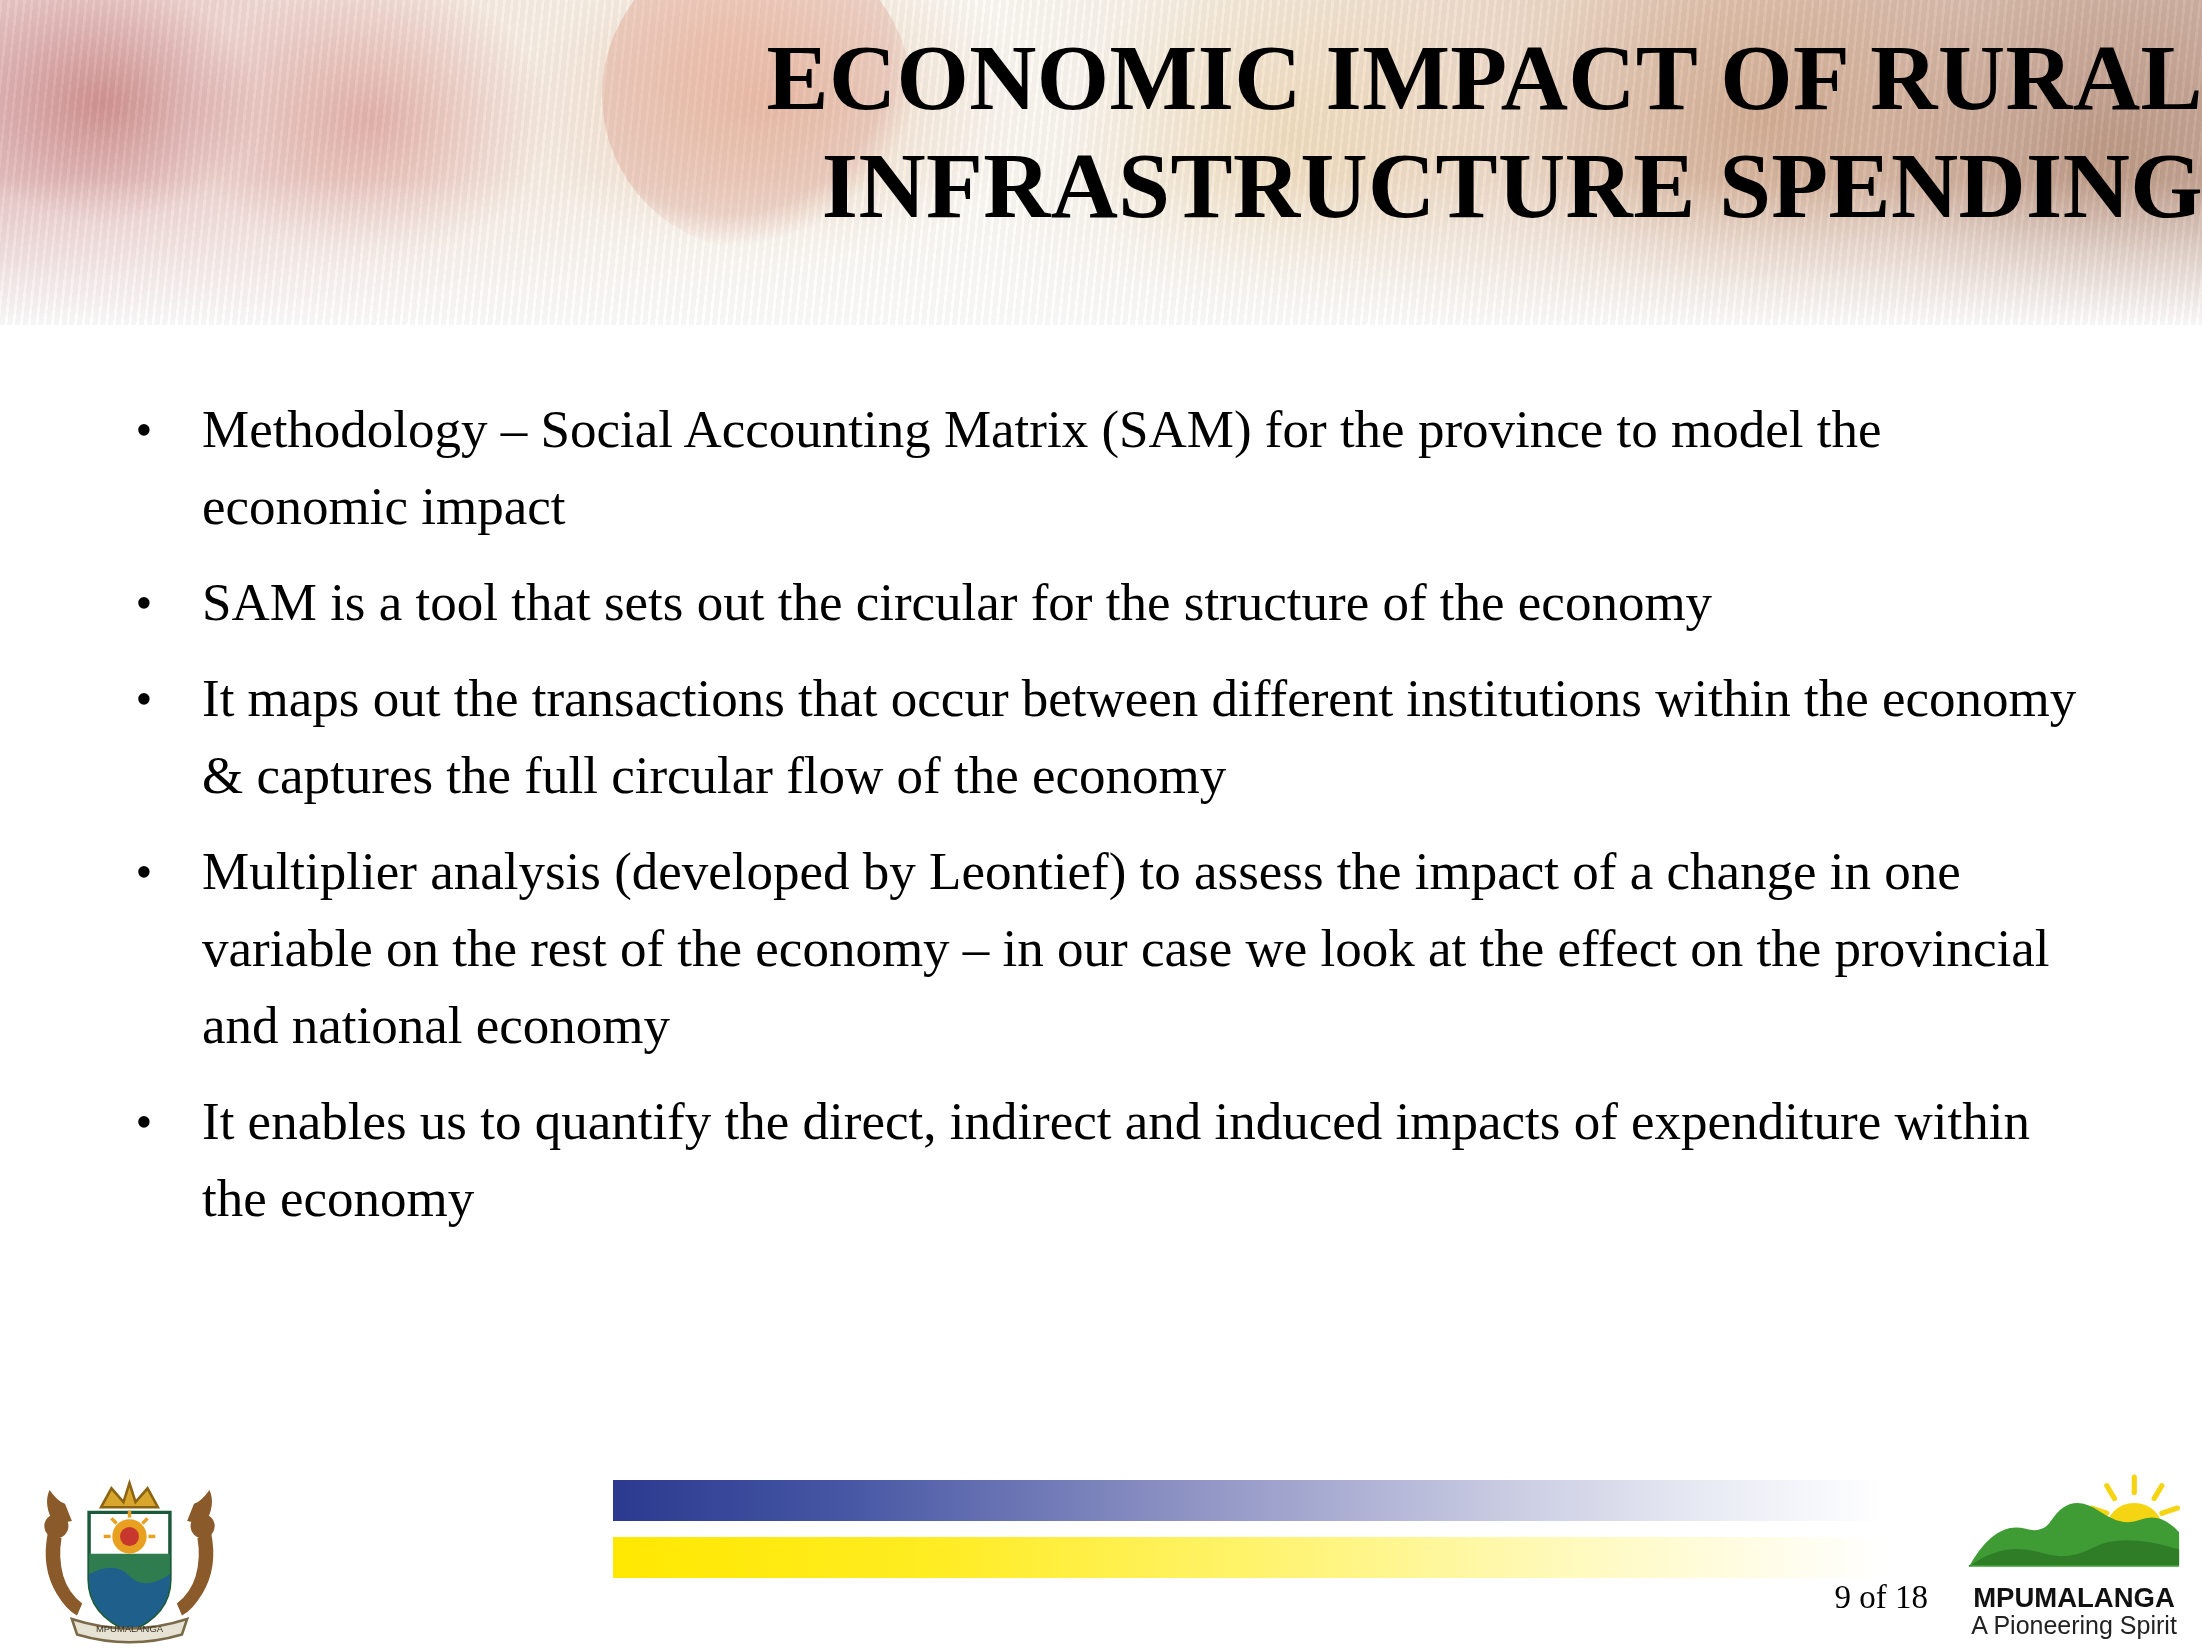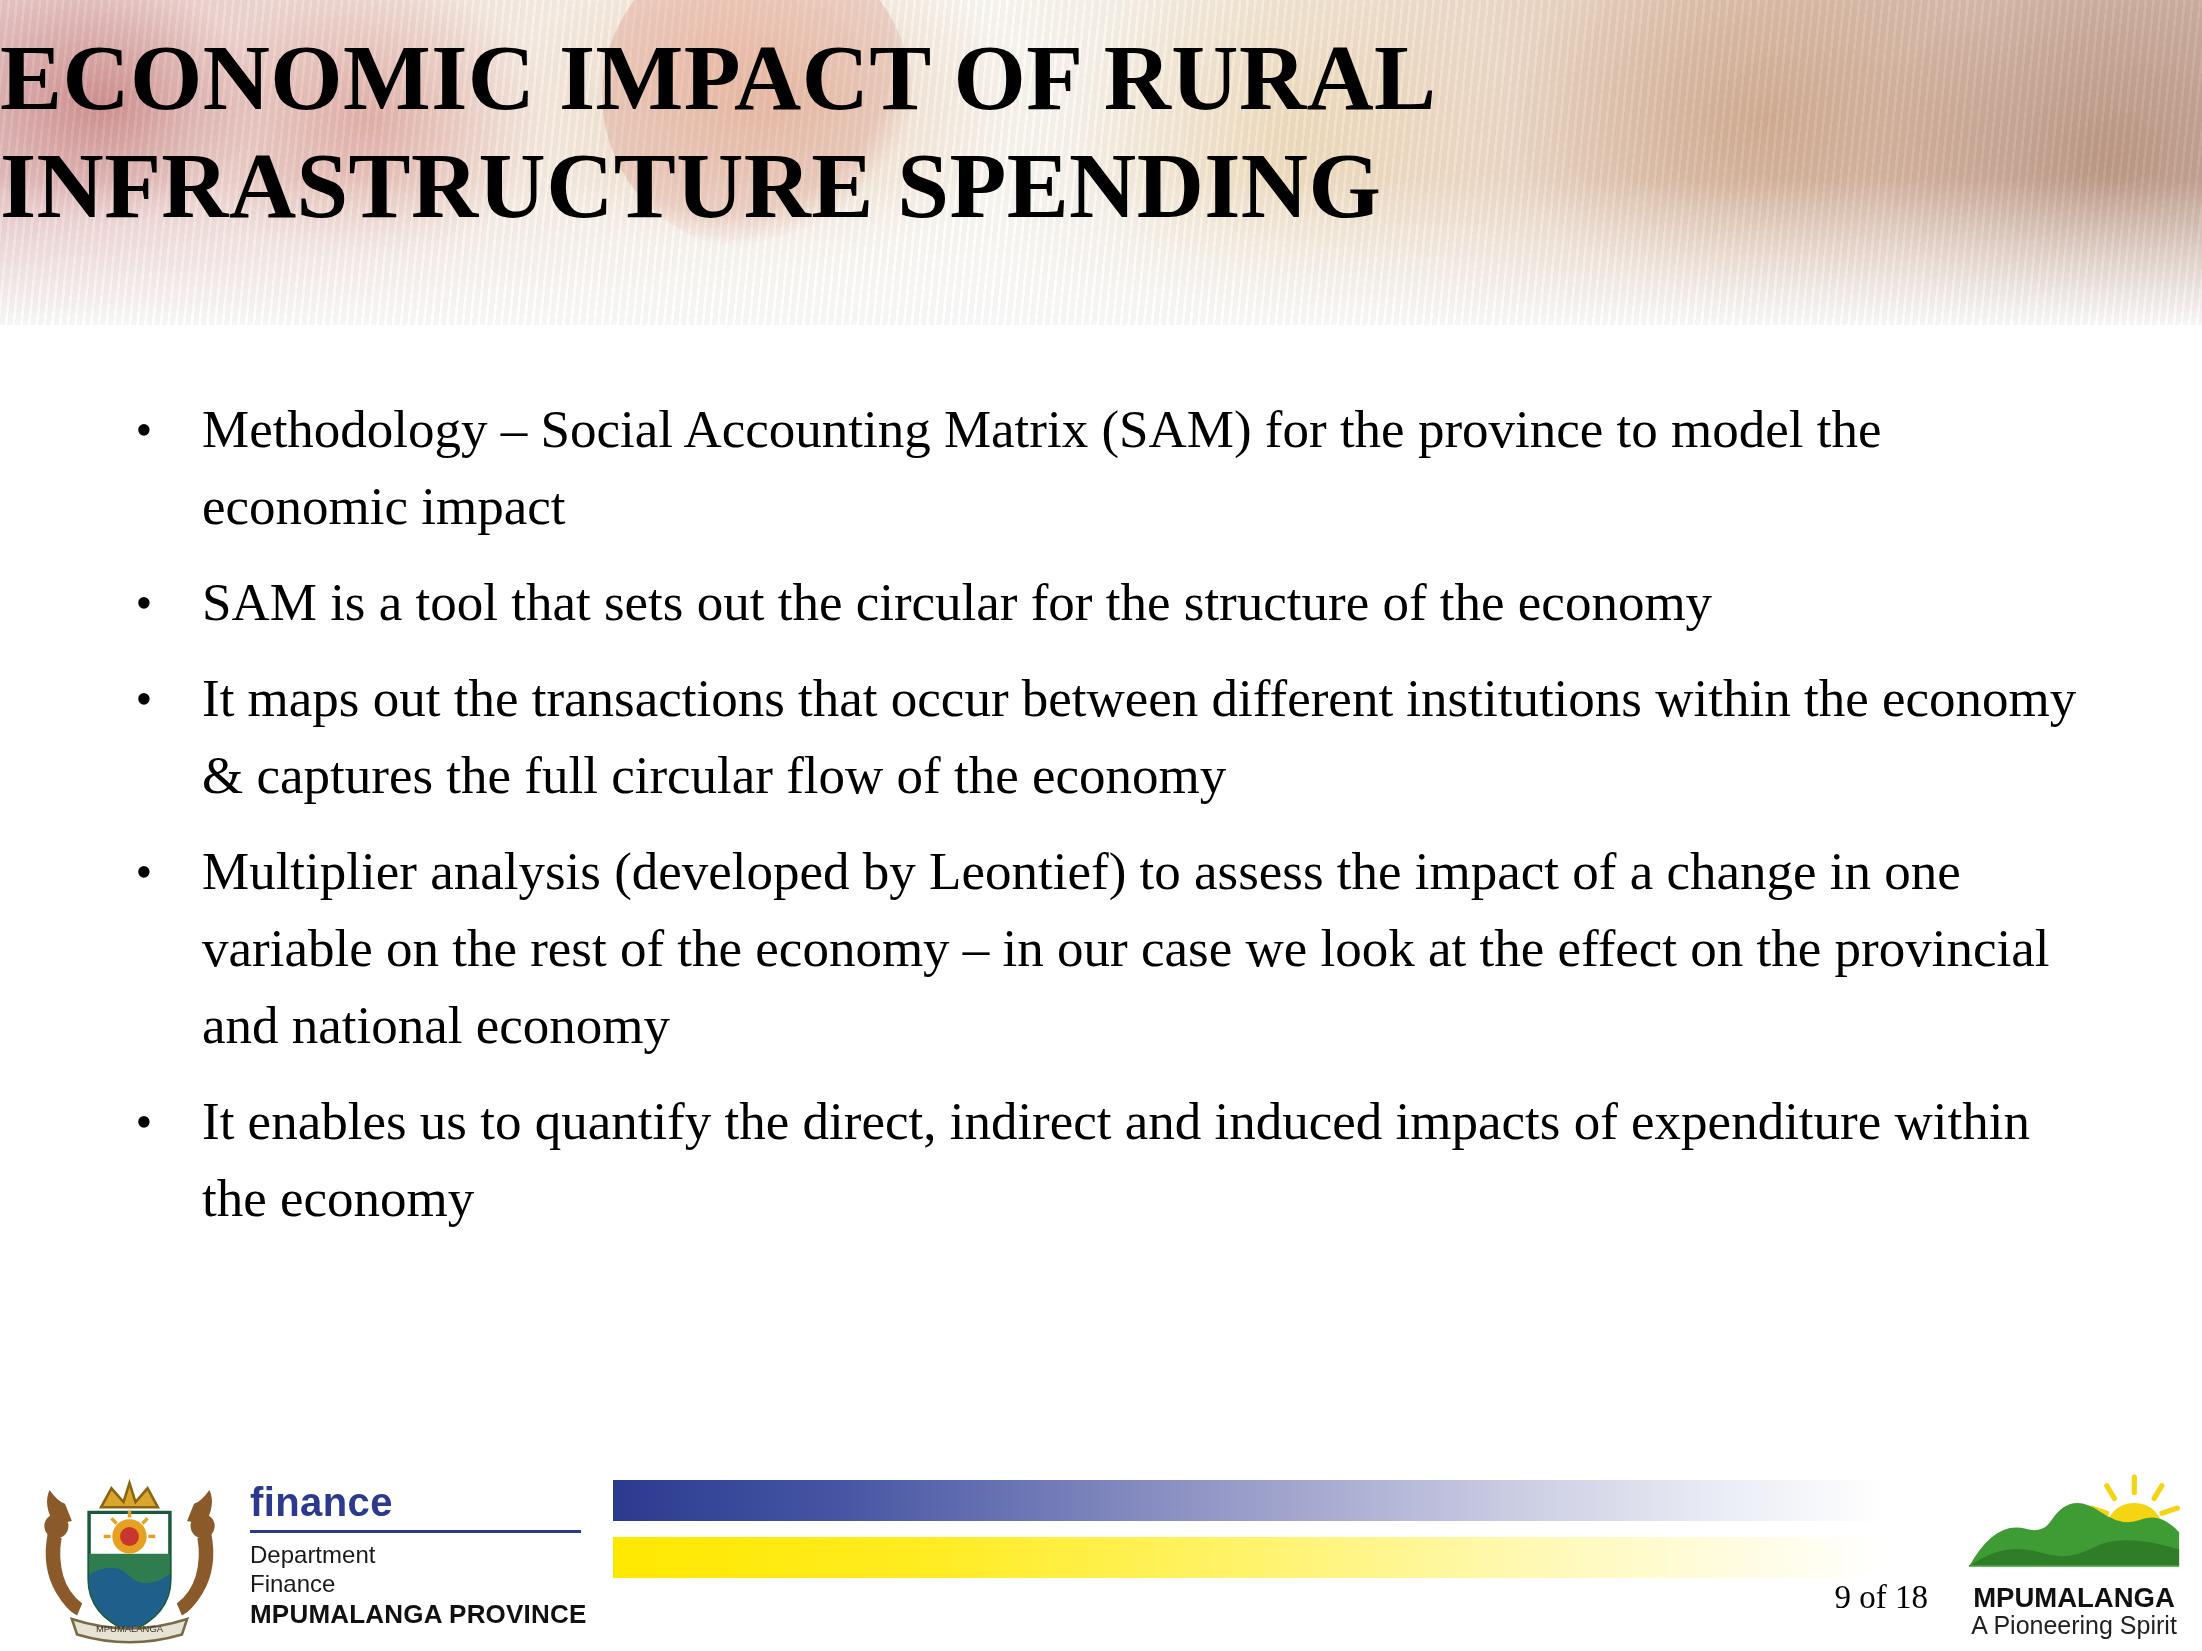--- a/index.html
+++ b/index.html
@@ -67,21 +67,21 @@
     width: 310px;
     height: 310px;
     border-radius: 50%;
     background: radial-gradient(circle at 40% 35%, rgba(226,140,120,0.38), rgba(200,110,95,0.22) 60%, rgba(200,110,95,0) 72%);
   }
   .header-title {
     position: absolute;
     left: 0;
     top: 24px;
     width: 2203px;
-    text-align: left;
+    text-align: right;
     font-size: 93px;
     line-height: 1.16;
     font-weight: bold;
     color: #000000;
     letter-spacing: 0.4px;
   }
 
   
   .content {
     position: absolute;
@@ -275,27 +275,20 @@
         <line x1="146" y1="63" x2="140" y2="69"></line>
       </g>
 
       <path d="M92 50 l12 -22 l14 16 l7 -22 l7 22 l14 -16 l12 22 z" fill="#d8a62c" stroke="#8a6412" stroke-width="3"></path>
 
       <path d="M58 180 q67 22 134 0 l-6 18 q-61 18 -122 0 z" fill="#e6e2d4" stroke="#7a6a48" stroke-width="3"></path>
       <text x="125" y="195" font-size="11" text-anchor="middle" fill="#3b3222" font-family="Liberation Sans, sans-serif">MPUMALANGA</text>
     </svg>
   </div>
 
-  <div class="finance-logo">
-    <div class="finance-word">finance</div>
-    <div class="finance-rule"></div>
-    <div class="finance-sub">Department</div>
-    <div class="finance-sub">Finance</div>
-    <div class="finance-prov">MPUMALANGA PROVINCE</div>
-  </div>
 
   <div class="footer-bars">
     <div class="bar-blue"></div>
     <div class="bar-yellow"></div>
   </div>
 
   <div class="page-number">9 of 18</div>
 
   <div class="mpu-logo">
     <svg width="224" height="108" viewBox="0 0 260 125">

